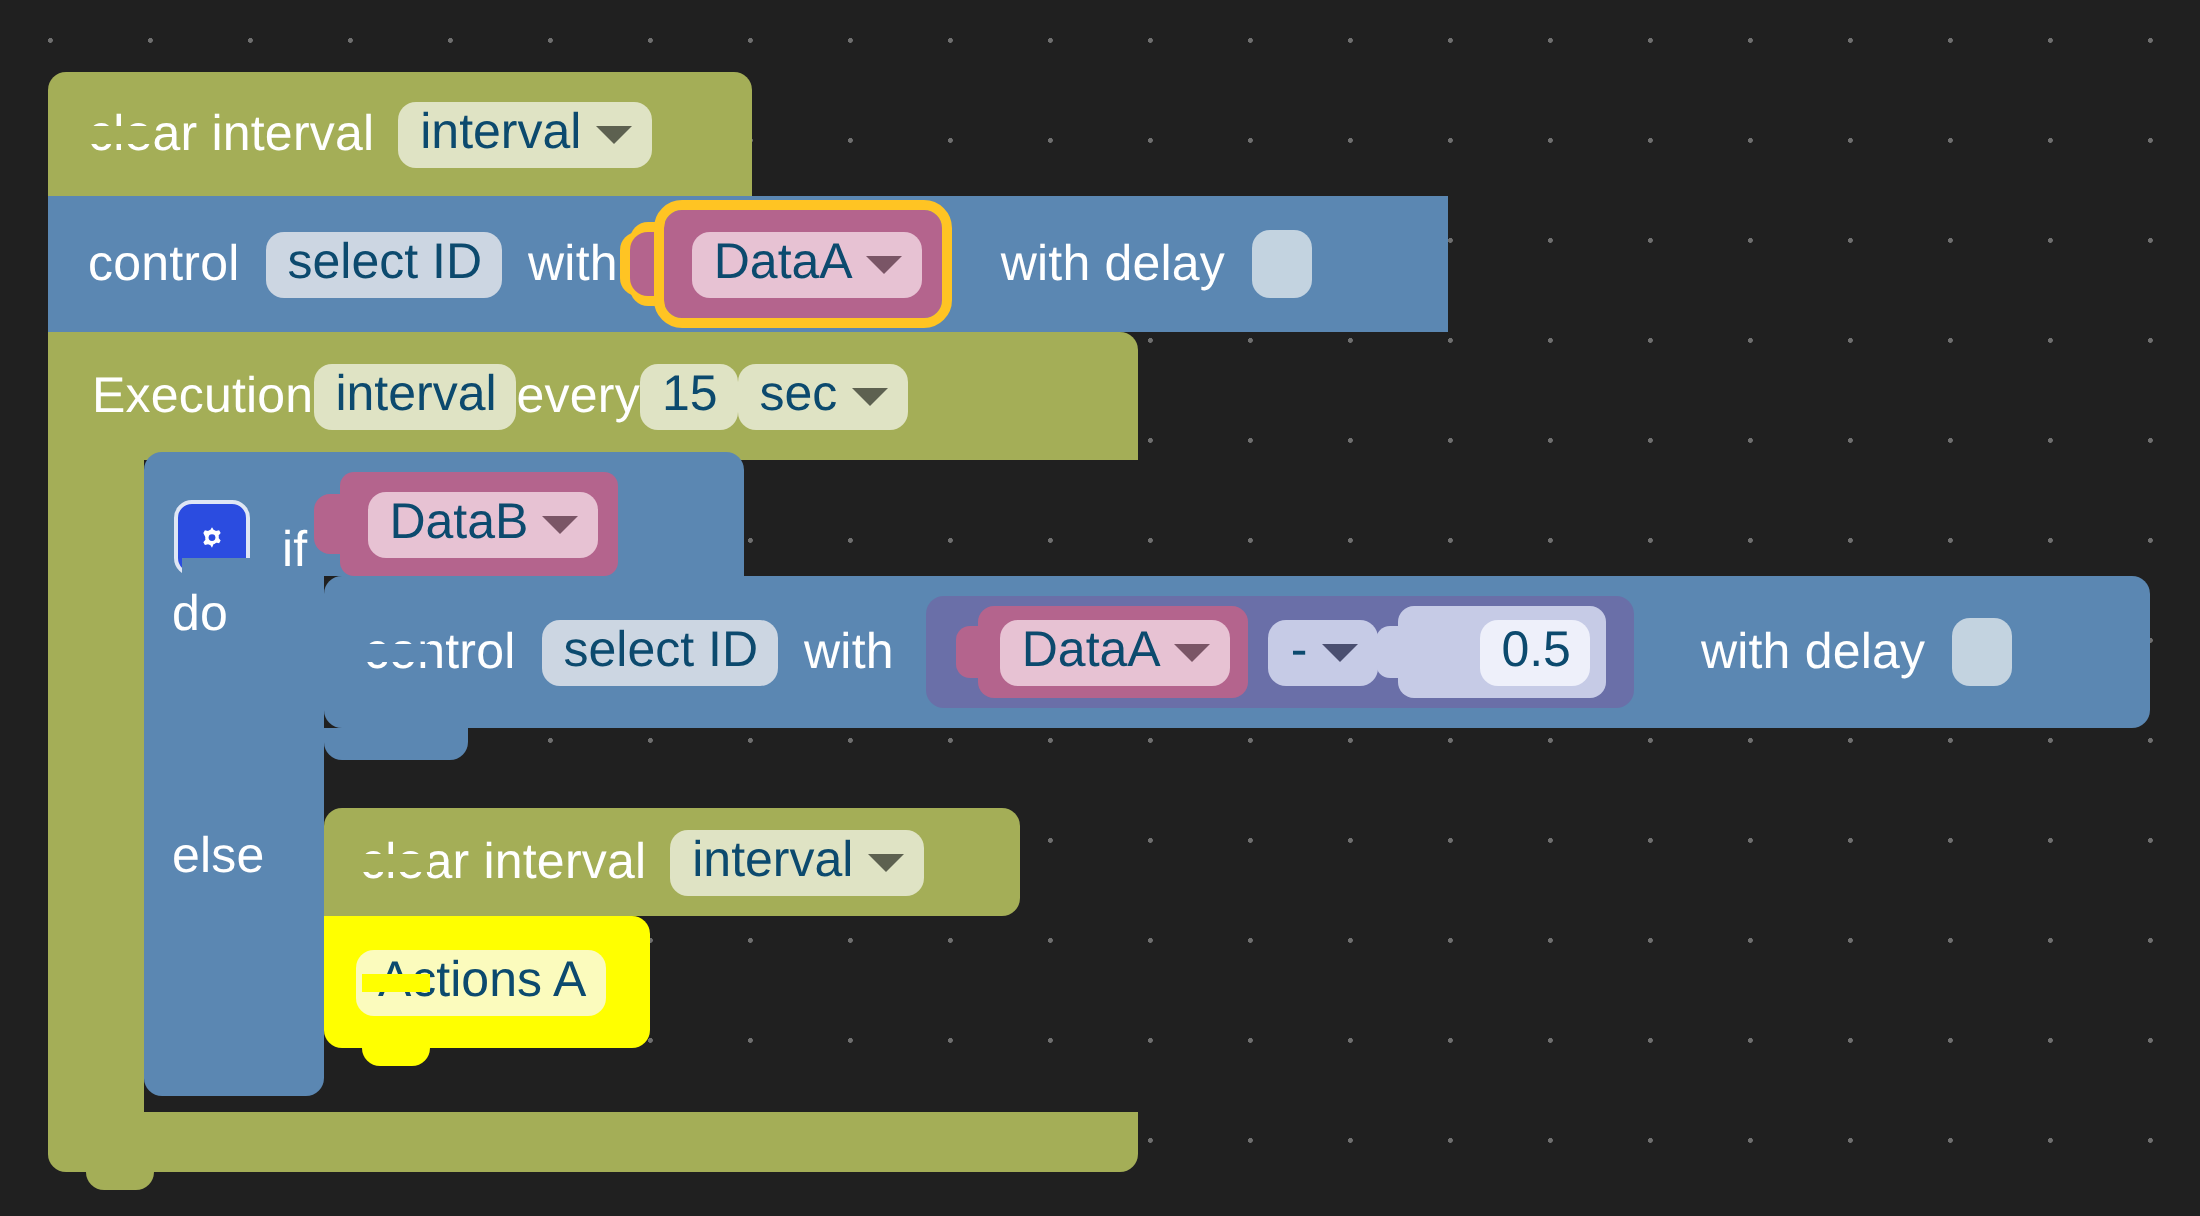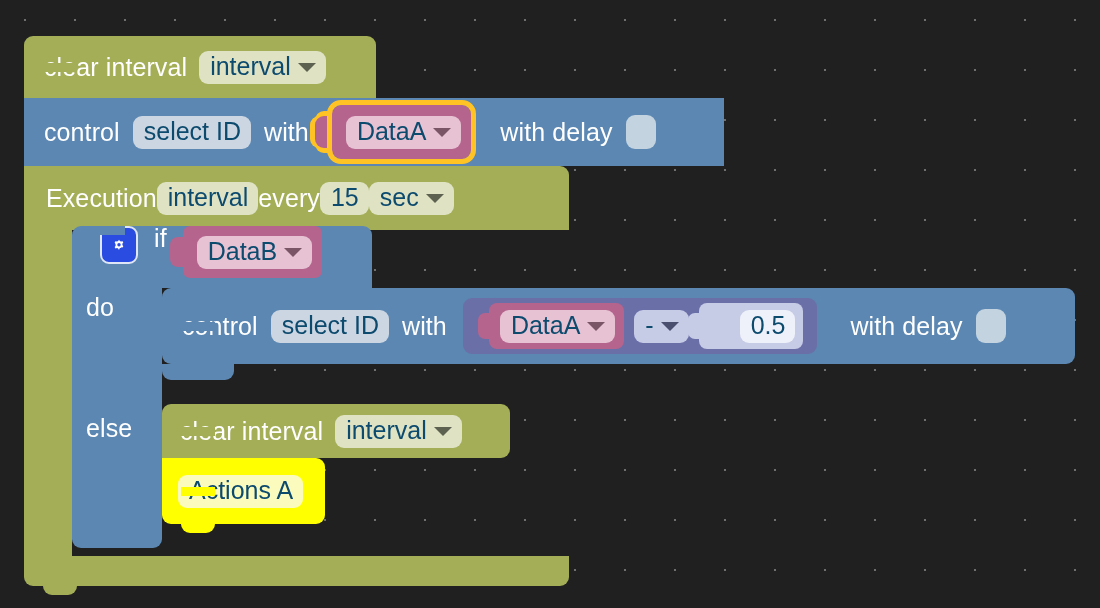--- a/index.html
+++ b/index.html
@@ -112,22 +112,22 @@
   }
   #execution-bottom-arm {
     left: 24px; top: 556px; width: 545px; height: 30px;
     border-radius: 0 0 9px 9px;
   }
 
   
   #block-if {
     left: 72px; top: 226px; width: 300px; height: 62px;
     border-radius: 9px 9px 0 0;
-    display: flex; align-items: flex-start; gap: 16px;
-    padding-left: 28px;
+    display: flex; align-items: flex-end; gap: 16px;
+    padding-left: 15px;
   }
   #if-spine {
     left: 72px; top: 288px; width: 90px; height: 260px;
     border-radius: 0 0 9px 9px;
   }
   #if-do-label  { left: 86px; top: 295px; }
   #if-else-label{ left: 86px; top: 416px; }
 
   
   #block-control-inner {

